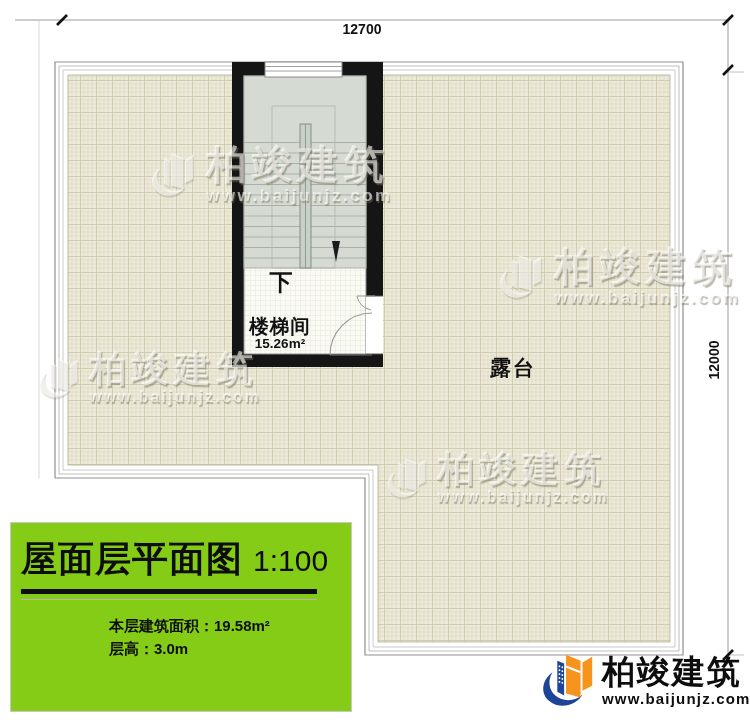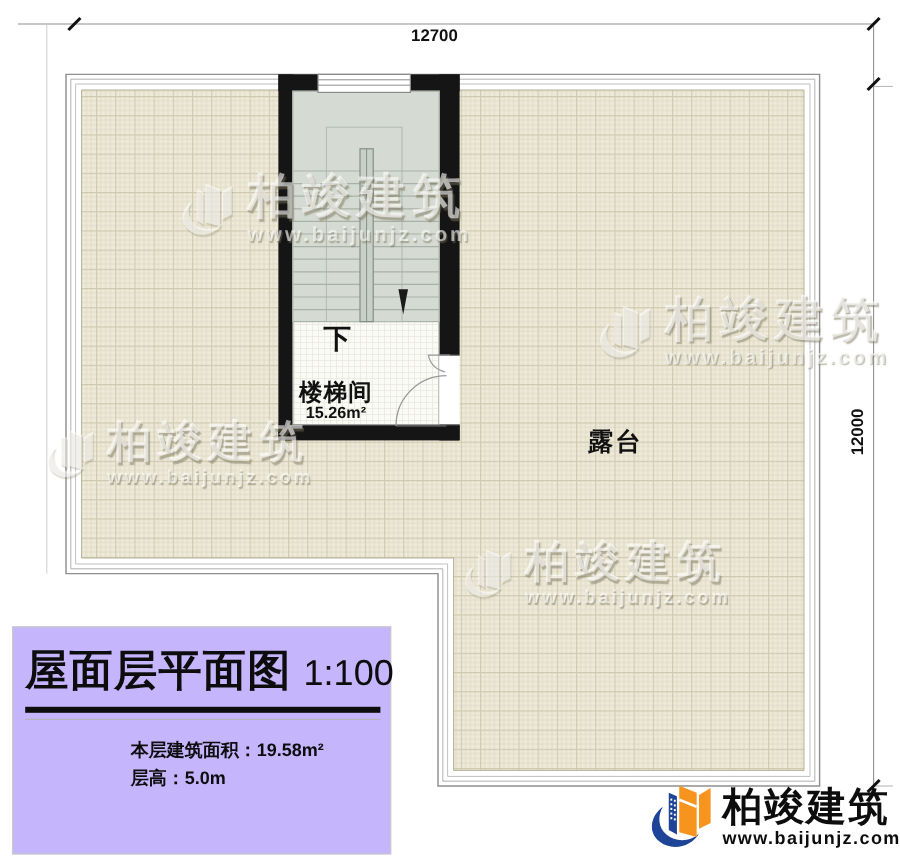--- a/index.html
+++ b/index.html
@@ -14,22 +14,22 @@
   .wm-col{display:flex;flex-direction:column;}
   .wm-brand{font-size:40px;font-weight:700;letter-spacing:6px;line-height:1;
             color:rgba(255,255,255,0.60);
             text-shadow:1.5px 2px 1px rgba(120,113,88,0.50);white-space:nowrap;}
   .wm-url{font-size:17px;font-weight:700;letter-spacing:2.5px;margin-top:3px;line-height:1;
           color:rgba(255,255,255,0.60);
           text-shadow:1px 1.5px 1px rgba(120,113,88,0.50);white-space:nowrap;}
   .wm.small{transform:scale(0.92);transform-origin:left top;}
 
   
-  .title-block{position:absolute;left:10px;top:522px;width:316px;height:190px;
-               background:#c4b5fd;border:1px solid #c8c8c8;box-sizing:border-box;
+  .title-block{position:absolute;left:10px;top:522px;width:342px;height:190px;
+               background:#84cc16;border:1px solid #c8c8c8;box-sizing:border-box;
                padding:12px 8px 0 10px;}
   .tb-row{display:flex;align-items:baseline;white-space:nowrap;}
   .tb-title{font-size:36px;font-weight:700;letter-spacing:1px;color:#0d0d0d;}
   .tb-scale{font-size:30px;font-weight:400;margin-left:10px;color:#0d0d0d;}
   .tb-underline{height:5px;background:#0d0d0d;margin-top:5px;width:296px;}
   .tb-thinline{height:1px;background:#b5b5b5;margin-top:5px;width:296px;}
   .tb-info{margin:14px 0 0 88px;font-size:15px;font-weight:700;line-height:1.55;color:#0d0d0d;}
 
   
   .brand-logo{position:absolute;left:536px;top:648px;display:flex;align-items:center;gap:4px;}
@@ -174,21 +174,21 @@
 
   <div class="title-block">
     <div class="tb-row">
       <span class="tb-title">屋面层平面图</span>
       <span class="tb-scale">1:100</span>
     </div>
     <div class="tb-underline"></div>
     <div class="tb-thinline"></div>
     <div class="tb-info">
       <div><span>本层建筑面积：</span><span>19.58m²</span></div>
-      <div><span>层高：</span><span>5.0m</span></div>
+      <div><span>层高：</span><span>3.0m</span></div>
     </div>
   </div>
 
   <div class="brand-logo">
     <svg viewBox="0 0 64 64" width="62" height="64">
       <path d="M14,54 C4,46 6,32 17,24 C12,32 13,42 20,48 C28,55 41,54 48,47 C42,58 25,63 14,54 Z" fill="#1d4496"></path>
       <polygon points="22,12 29,15 29,48 22,44" fill="#1d4496"></polygon>
       <g fill="#ffffff">
         <rect x="23.4" y="17" width="1.6" height="1.8"></rect>
           <rect x="26.4" y="18" width="1.6" height="1.8"></rect>

